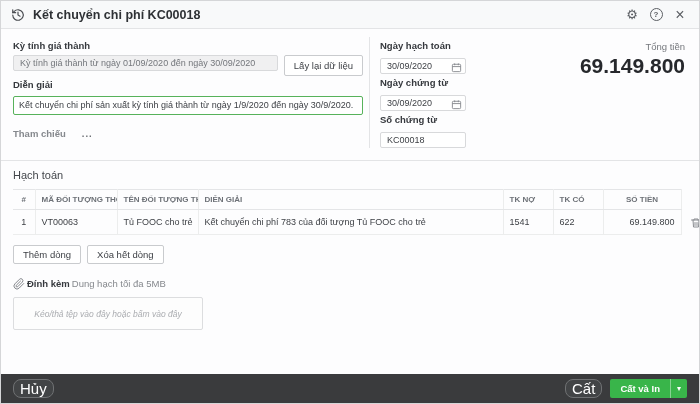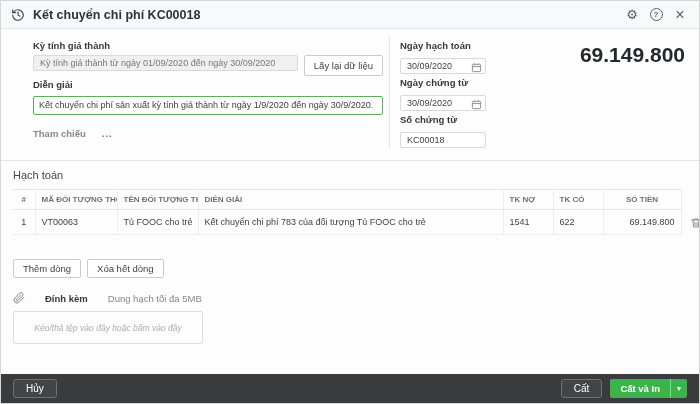--- a/index.html
+++ b/index.html
@@ -16,21 +16,21 @@
   }
   .titlebar .ttl { font-size:12.5px; font-weight:bold; color:#2e3135; margin-left:8px; }
   .titlebar .spacer { flex:1; }
   .tb-ico { display:inline-flex; align-items:center; justify-content:center;
     width:18px; height:18px; margin-left:6px; color:#5c5f64; cursor:pointer; }
   .gear { font-size:13px; line-height:1; }
   .help { width:13px; height:13px; border:1.2px solid #5c5f64; border-radius:50%;
     font-size:8px; font-weight:bold; display:flex; align-items:center; justify-content:center; }
   .close { font-size:16px; line-height:1; }
   
-  .form-area { display:flex; padding:8px 12px 12px;margin-left:20px; }
+  .form-area { display:flex; padding:8px 12px 12px; }
   .left-col { width:350px; }
   .v-divider { width:1px; background:#e3e4e6; margin-left:6px; }
   .right-col { flex:1; display:flex; padding-left:10px; }
   .right-fields { width:86px; }
   .right-total { flex:1; text-align:right; padding:4px 2px 0 0; }
   label.fld { display:block; font-size:9.5px; font-weight:bold; color:#35383d; margin:3px 0 4px; }
   .row1 { display:flex; gap:6px; }
   .inp { height:16px; border:1px solid #d8d9db; border-radius:2px; background:#fff;
     font-size:9px; color:#3c3f44; padding:0 6px; font-family:"Liberation Sans",sans-serif; width:100%; }
   .inp.disabled { background:#f0f0f1; color:#74777c; }
@@ -51,35 +51,35 @@
   .section-title { font-size:11px; color:#43464b; }
   .grid-wrap { display:flex; margin-top:8px; align-items:flex-start; }
   table.grid { border-collapse:collapse; table-layout:fixed; width:668px; }
   .grid th { font-size:8px; font-weight:bold; color:#6d7177; text-align:left;
     padding:5px 6px; border-top:1px solid #e4e5e7; border-bottom:1px solid #e4e5e7;
     border-right:1px solid #eceded; white-space:nowrap; overflow:hidden; }
   .grid td { font-size:9px; color:#3c3f44; padding:7px 6px; border-bottom:1px solid #eceded;
     border-right:1px solid #eceded; white-space:nowrap; overflow:hidden; }
   .grid .c { text-align:center; } .grid .r { text-align:right; }
   .trash-btn { margin:28px 0 0 8px; background:none; border:none; cursor:pointer; }
-  .row-btns { display:flex; gap:6px; margin-top:24px;align-items:center; }
+  .row-btns { display:flex; gap:6px; margin-top:10px;align-items:center; }
   .row-btns .btn { height:19px; }
   
   .attach { padding:14px 12px 0; }
-  .attach-head { display:flex; align-items:center; gap:20px; font-size:9.5px; }
+  .attach-head { display:flex; gap:2px; font-size:9.5px; }
   .attach-label { font-weight:bold; color:#35383d; }
   .attach-hint { color:#85888d; }
   .dropzone { margin-top:7px; width:190px; height:33px; border:1px solid #dcdddf;
     border-radius:2px; background:#fdfdfd; display:flex; align-items:center;
     justify-content:center; font-size:8.5px; font-style:italic; color:#aaacb0; cursor:pointer; }
   
   .footer { position:absolute; left:0; right:0; bottom:0; height:29px; background:#3a3b3d;
     display:flex; align-items:center; padding:0 12px; }
-  .btn-dark { background:#424446; border:1px solid #6f7173; border-radius:3px; color:#fff;
-    font-size:10px; padding:0 12px; height:19px; cursor:pointer;
+  .btn-dark { background:#424446; border:1px solid #6f7173; border-radius:8px; color:#fff;
+    font-size:15px; padding:0 6px; height:19px; cursor:pointer;
     font-family:"Liberation Sans",sans-serif; }
   .footer .spacer { flex:1; }
   .btn-save { margin-right:8px; }
   .btn-green { display:flex; align-items:stretch; background:#39b54a; border:none;
     border-radius:2px; color:#fff; overflow:hidden; cursor:pointer; height:19px; padding:0;
     font-family:"Liberation Sans",sans-serif; }
   .btn-green .main { display:flex; align-items:center; padding:0 10px; font-size:9.5px; font-weight:bold; }
   .btn-green .caret { display:flex; align-items:center; padding:0 6px; font-size:8px;
     border-left:1px solid rgba(255,255,255,.4); }
 </style>
@@ -143,20 +143,21 @@
                 <path d="M3 10h18M8 3v4M16 3v4"></path>
             </svg>
           </span>
         </div>
         <label class="fld">Số chứng từ</label>
         <div class="date-box">
           <input class="inp" value="KC00018" style="">
         </div>
       </div>
       <div class="right-total">
+        <div class="total-label">Tổng tiền</div>
         <div class="total-amount">69.149.800</div>
       </div>
     </div>
   </div>
 
   <div class="section">
     <div class="section-title">Hạch toán</div>
     <div class="grid-wrap">
       <table class="grid">
         <colgroup>

